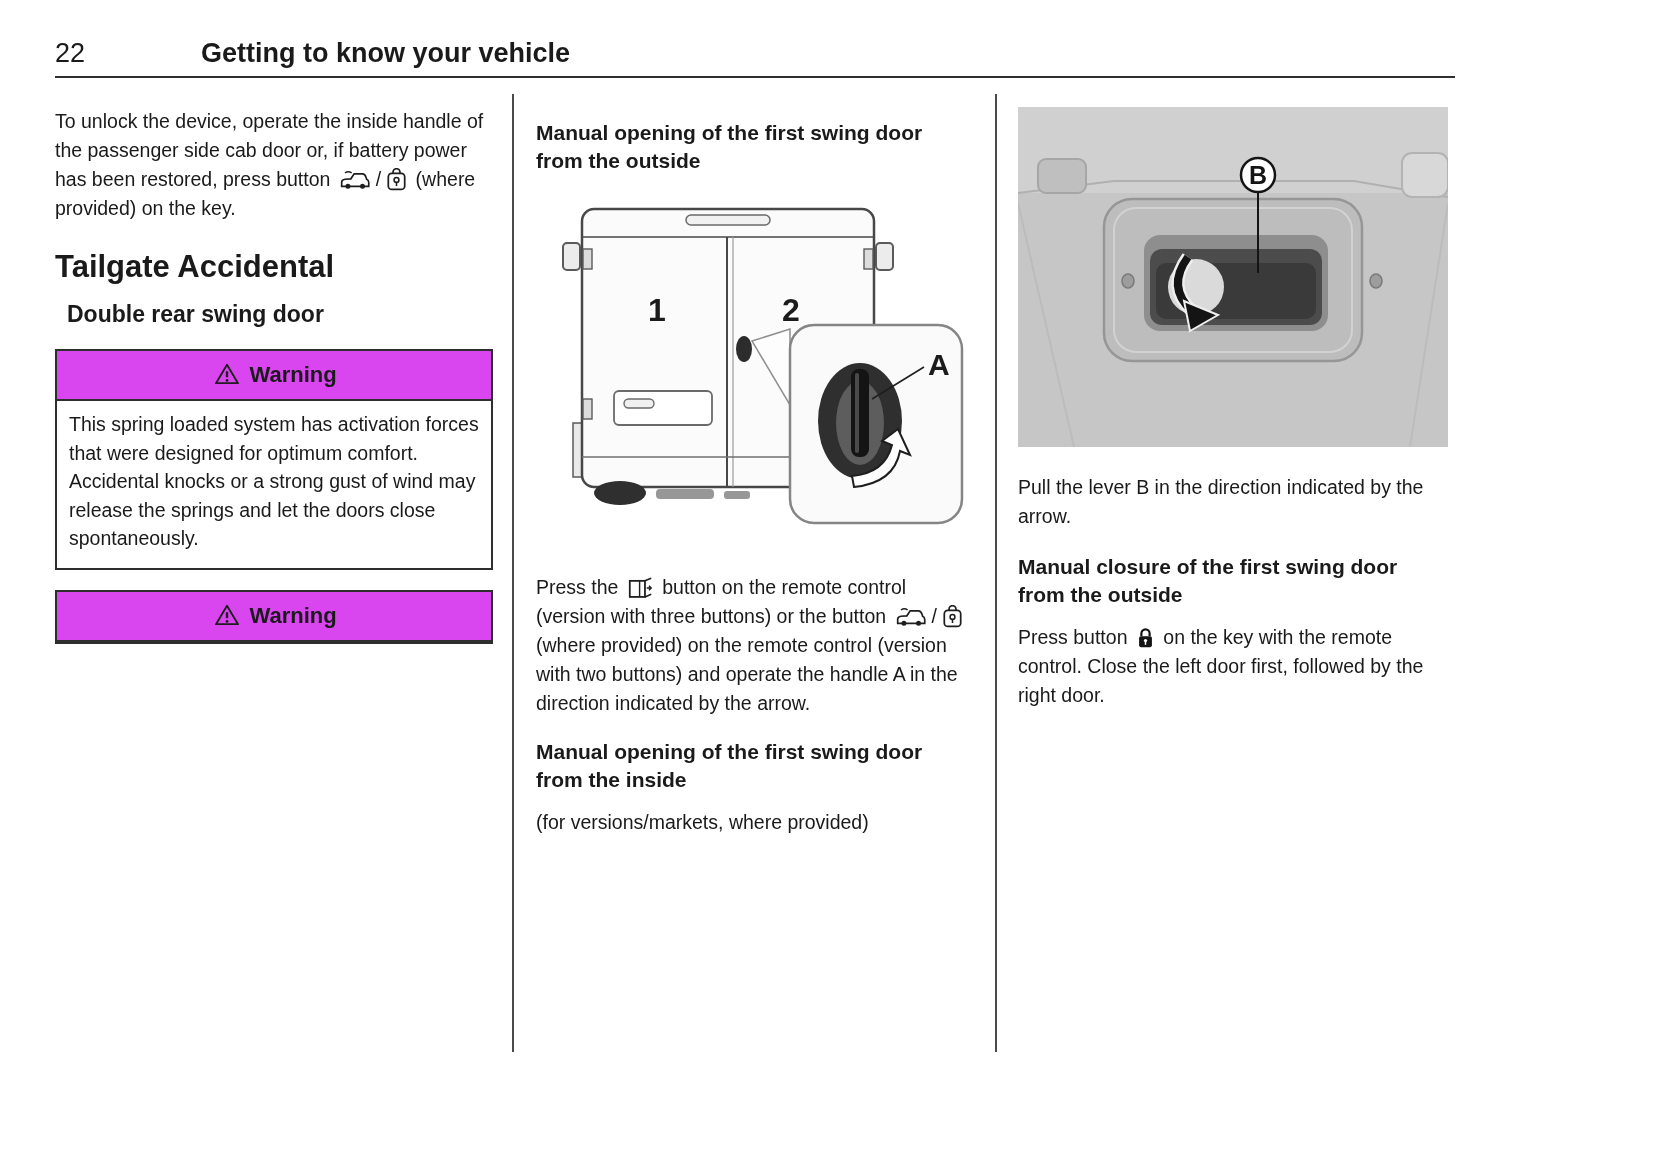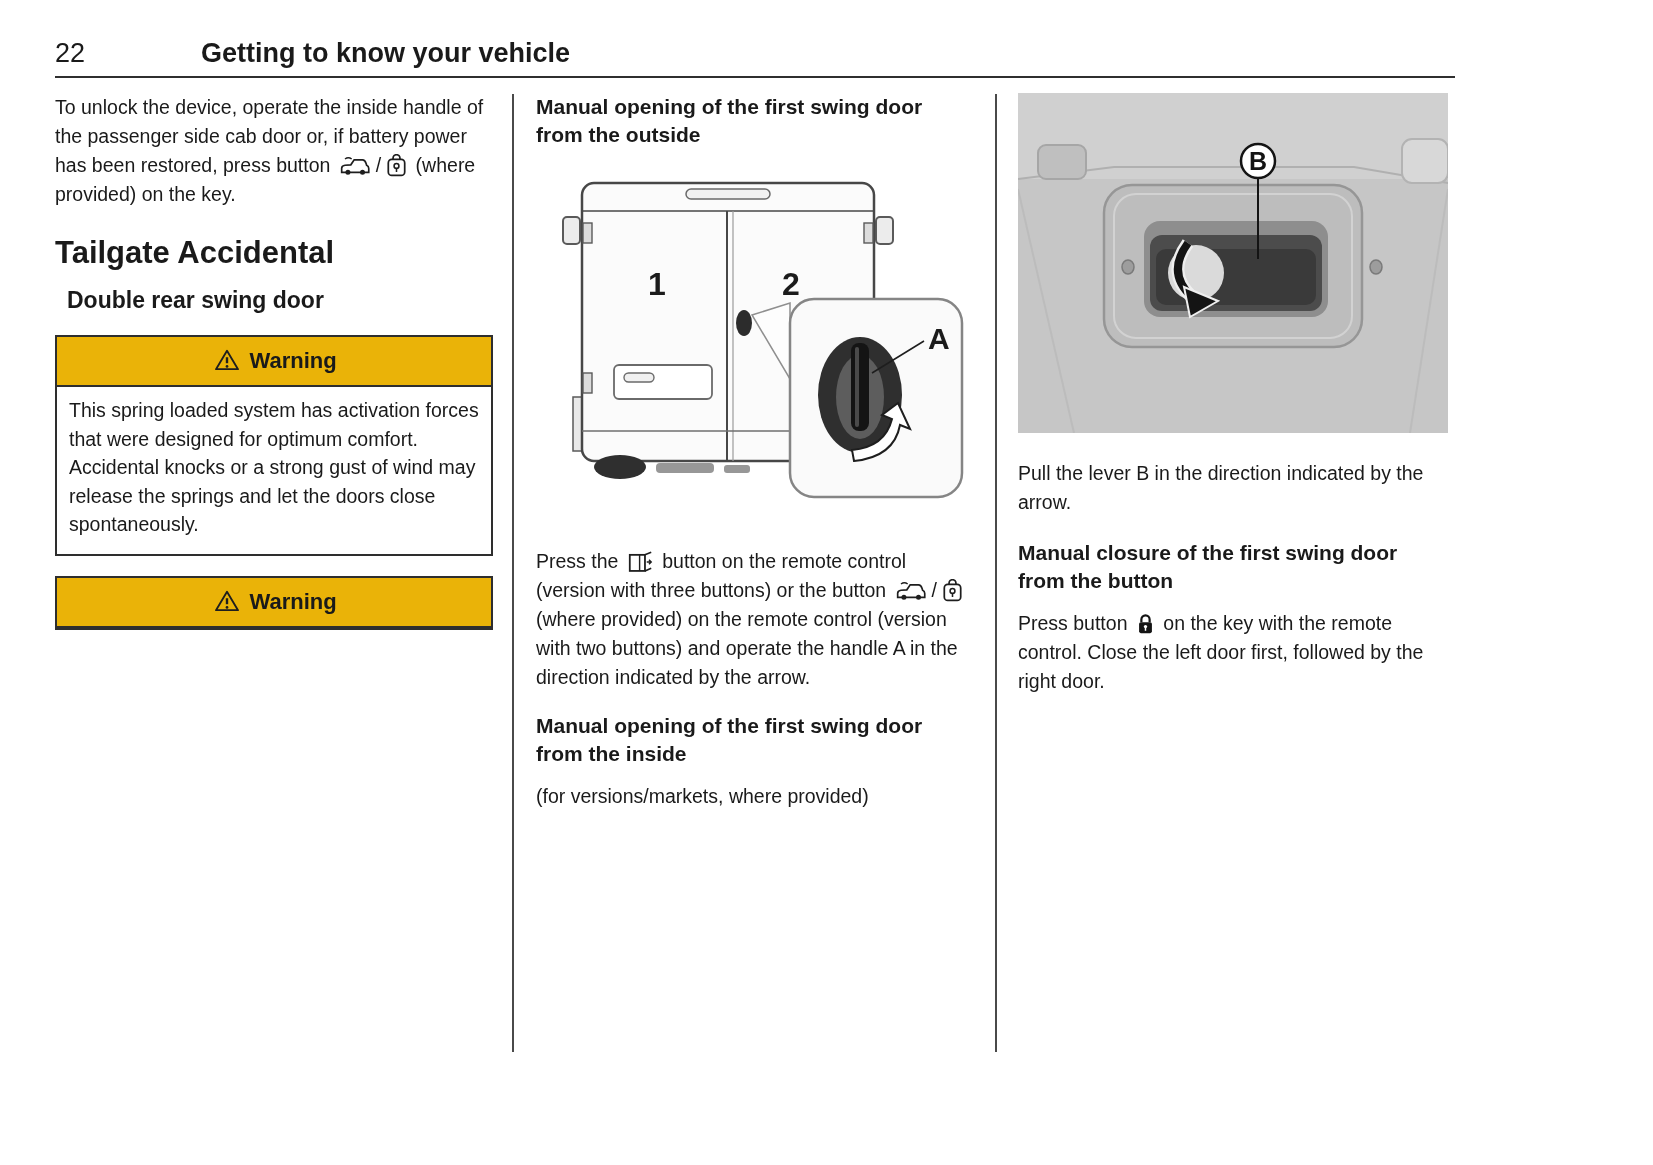--- a/index.html
+++ b/index.html
@@ -7,33 +7,33 @@
     width:1653px;height:1165px;position:relative;overflow:hidden;
     background:#ffffff;color:#1a1a1a;
     font-family:"Liberation Sans",sans-serif;
   }
   .pnum{position:absolute;left:55px;top:38px;font-size:27px;font-weight:normal;}
   .ptitle{position:absolute;left:201px;top:38px;font-size:27px;font-weight:bold;}
   .hrule{position:absolute;left:55px;top:76px;width:1400px;height:2px;background:#2f2f2f;}
   .vsep{position:absolute;top:94px;height:958px;width:2px;background:#4a4a4a;}
   .vsep1{left:512px;}
   .vsep2{left:995px;}
-  .col{position:absolute;top:93px;font-size:19.5px;line-height:29px;}
+  .col{position:absolute;top:107px;font-size:19.5px;line-height:29px;}
   .col1{left:55px;width:438px;}
   .col2{left:536px;width:434px;}
   .col3{left:1018px;width:430px;}
   p{margin:0;}
   .para{margin:0 0 16px;}
   .icon{display:inline-block;vertical-align:-5px;margin:0 4px;}
   .sep{display:inline-block;margin:0 2px;}
   .h1{font-size:31px;font-weight:bold;line-height:36px;margin:26px 0 16px;}
   .h2{font-size:23px;font-weight:bold;line-height:26px;margin:0 12px 22px;}
-  .bheading{font-size:21px;font-weight:bold;line-height:28px;margin:0 0 14px;}
+  .bheading{font-size:21px;font-weight:bold;line-height:28px;margin:12px 0 14px;}
   .warnbox{border:2px solid #2e2e2e;margin-bottom:20px;background:#fff;}
-  .warntitle{background:#eab308;border-bottom:2px solid #2e2e2e;text-align:center;
+  .warntitle{background:#d946ef;border-bottom:2px solid #2e2e2e;text-align:center;
     font-weight:bold;font-size:22px;padding:11px 0;line-height:26px;}
   .warntitle .icon{vertical-align:-3px;}
   .warnbody{padding:9px 12px 15px;font-size:19.5px;line-height:28.5px;border-radius:6px;}
   .fig{display:block;margin:16px 0 20px;}
   .figB{display:block;margin:0 0 26px;}
   svg text{font-family:"Liberation Sans",sans-serif;}
 </style>
 </head>
 <body>
 
@@ -208,21 +208,21 @@
     <path d="M170 150 Q148 180 174 204" fill="none" stroke="#141414" stroke-width="8"></path>
     <polygon points="166,194 200,208 172,224" fill="#141414" stroke="#efefef" stroke-width="2"></polygon>
 
     <line x1="240" y1="86" x2="240" y2="166" stroke="#141414" stroke-width="2"></line>
     <circle cx="240" cy="68" r="17" fill="#ffffff" stroke="#141414" stroke-width="2.5"></circle>
     <text x="240" y="77" text-anchor="middle" font-size="25" font-weight="bold" fill="#141414">B</text>
   </svg>
 
   <p class="para">Pull the lever B in the direction indicated by the arrow.</p>
 
-  <div class="bheading" style="margin-top:22px;">Manual closure of the first swing door from the button</div>
+  <div class="bheading" style="margin-top:22px;">Manual closure of the first swing door from the outside</div>
 
   <p class="para">
     <span>Press button</span>
     <svg class="icon" width="17" height="22">
         <use href="#ic-lock" width="17" height="22"></use>
       </svg>
     <span>on the key with the remote control. Close the left door first, followed by the right door.</span>
   </p>
 </div>
 

